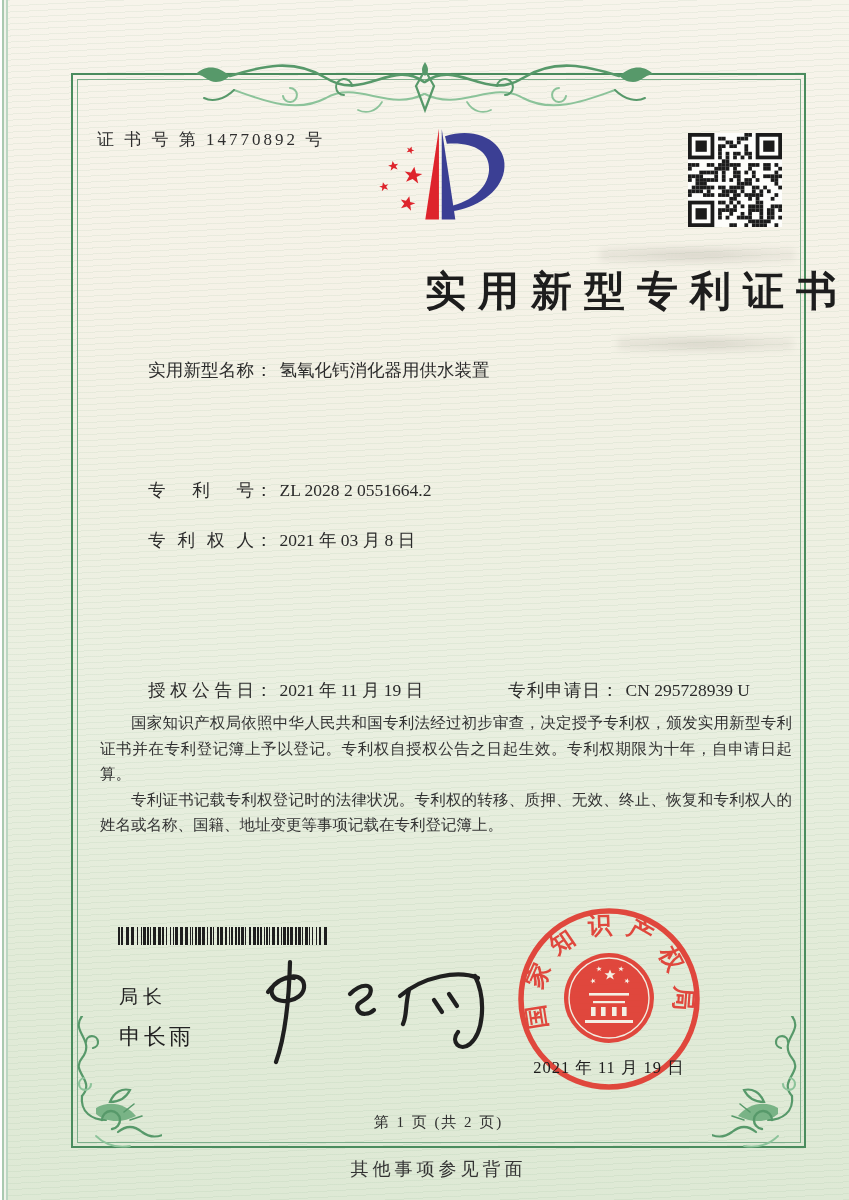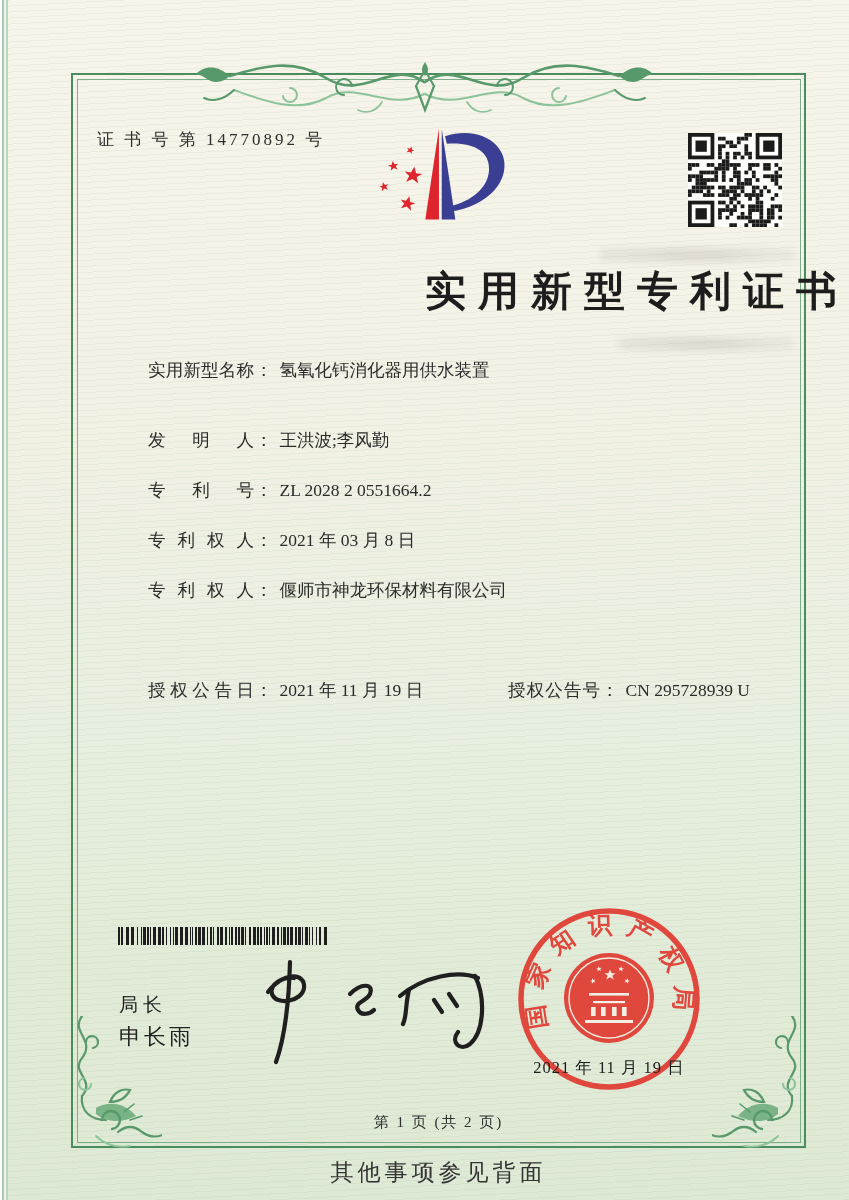--- a/index.html
+++ b/index.html
@@ -21,28 +21,28 @@
   .logo{position:absolute;left:370px;top:118px;}
   .qr{position:absolute;left:688px;top:133px;}
   .frow{position:absolute;left:100px;width:700px;height:26px;font-size:17.5px;white-space:nowrap;margin-left:48px;}
   .flabel{display:inline-block;width:106px;text-align:justify;text-align-last:justify;vertical-align:bottom;}
   .fcolon{margin:0 7px 0 1px;}
   .fpair2{position:absolute;left:360px;top:0;}
   .body-text{position:absolute;left:100px;top:710px;width:692px;font-size:15.5px;line-height:25.5px;
     text-align:justify;color:#333;}
   .body-text p{margin:0;text-indent:2em;}
   .barcode{position:absolute;left:118px;top:927px;}
-  .signer-post{position:absolute;left:119px;top:984px;font-size:19px;letter-spacing:5px;color:#222;margin-top:8px;}
+  .signer-post{position:absolute;left:119px;top:984px;font-size:19px;letter-spacing:5px;color:#222;}
   .signer-name{position:absolute;left:119px;top:1022px;font-size:22px;letter-spacing:3px;color:#222;}
   .signature{position:absolute;left:232px;top:950px;}
   .seal{position:absolute;left:511px;top:902px;}
   .seal-date{position:absolute;left:514px;top:1057px;width:190px;text-align:center;
     font-size:16.5px;letter-spacing:1px;color:#1c1c1c;}
   .page-info{position:absolute;left:71px;top:1113px;width:735px;text-align:center;font-size:15px;letter-spacing:2px;color:#2f2f2f;}
-  .back-note{position:absolute;left:71px;top:1157px;width:735px;text-align:center;font-size:23px;letter-spacing:4px;color:#333;}
+  .back-note{position:absolute;left:71px;top:1157px;width:735px;text-align:center;font-size:18px;letter-spacing:4px;color:#333;}
   .flourish-top{position:absolute;left:167px;top:40px;}
   .flourish-bl{position:absolute;left:66px;top:1016px;}
   .flourish-br{position:absolute;left:712px;top:1016px;transform:scaleX(-1);}
   .ghost{position:absolute;filter:blur(3px);opacity:.5;pointer-events:none;
     background:radial-gradient(ellipse at 30% 50%, rgba(140,135,125,.28) 0 30%, transparent 60%),
                radial-gradient(ellipse at 70% 50%, rgba(140,135,125,.22) 0 28%, transparent 60%);}
   .ghost.g1{left:600px;top:243px;width:195px;height:24px;}
   .ghost.g2{left:618px;top:333px;width:175px;height:22px;}
   svg text{font-family:"Liberation Serif","DejaVu Serif",serif;}
 </style>
@@ -349,39 +349,37 @@
   </svg>
 
   <div class="ghost g1"></div>
   <div class="ghost g2"></div>
 
   <div class="cert-title">实用新型专利证书</div>
 
   <div class="frow" style="top:358px">
     <span class="flabel">实用新型名称</span><span class="fcolon">：</span><span>氢氧化钙消化器用供水装置</span>
   </div>
-  <div class="frow" style="top:428px">
-    <span class="flabel">发明人</span><span class="fcolon">：</span><span>王洪波;李风勤</span>
-  </div>
   <div class="frow" style="top:478px">
     <span class="flabel">专利号</span><span class="fcolon">：</span><span>ZL 2028 2 0551664.2</span>
   </div>
   <div class="frow" style="top:528px">
     <span class="flabel">专利权人</span><span class="fcolon">：</span><span>2021 年 03 月 8 日</span>
   </div>
-  <div class="frow" style="top:578px">
-    <span class="flabel">专利权人</span><span class="fcolon">：</span><span>偃师市神龙环保材料有限公司</span>
-  </div>
   <div class="frow" style="top:678px">
     <span class="flabel">授权公告日</span><span class="fcolon">：</span><span>2021 年 11 月 19 日</span>
     <span class="fpair2">
-      <span class="flabel" style="width:92px">授权公告号</span><span class="fcolon">：</span><span>CN 295728939 U</span>
+      <span class="flabel" style="width:92px">专利申请日</span><span class="fcolon">：</span><span>CN 295728939 U</span>
     </span>
   </div>
 
+  <div class="body-text">
+    <p>国家知识产权局依照中华人民共和国专利法经过初步审查，决定授予专利权，颁发实用新型专利证书并在专利登记簿上予以登记。专利权自授权公告之日起生效。专利权期限为十年，自申请日起算。</p>
+    <p>专利证书记载专利权登记时的法律状况。专利权的转移、质押、无效、终止、恢复和专利权人的姓名或名称、国籍、地址变更等事项记载在专利登记簿上。</p>
+  </div>
 
   <svg class="barcode" width="216" height="18" viewBox="0 0 216 18">
     <g id="barcode-bars" fill="#1e1e1e">
         <rect x="0" y="0" width="2" height="18"></rect>
         <rect x="3" y="0" width="2" height="18"></rect>
         <rect x="8" y="0" width="3" height="18"></rect>
         <rect x="13" y="0" width="3" height="18"></rect>
         <rect x="19" y="0" width="1" height="18"></rect>
         <rect x="23" y="0" width="1" height="18"></rect>
         <rect x="25" y="0" width="3" height="18"></rect>

